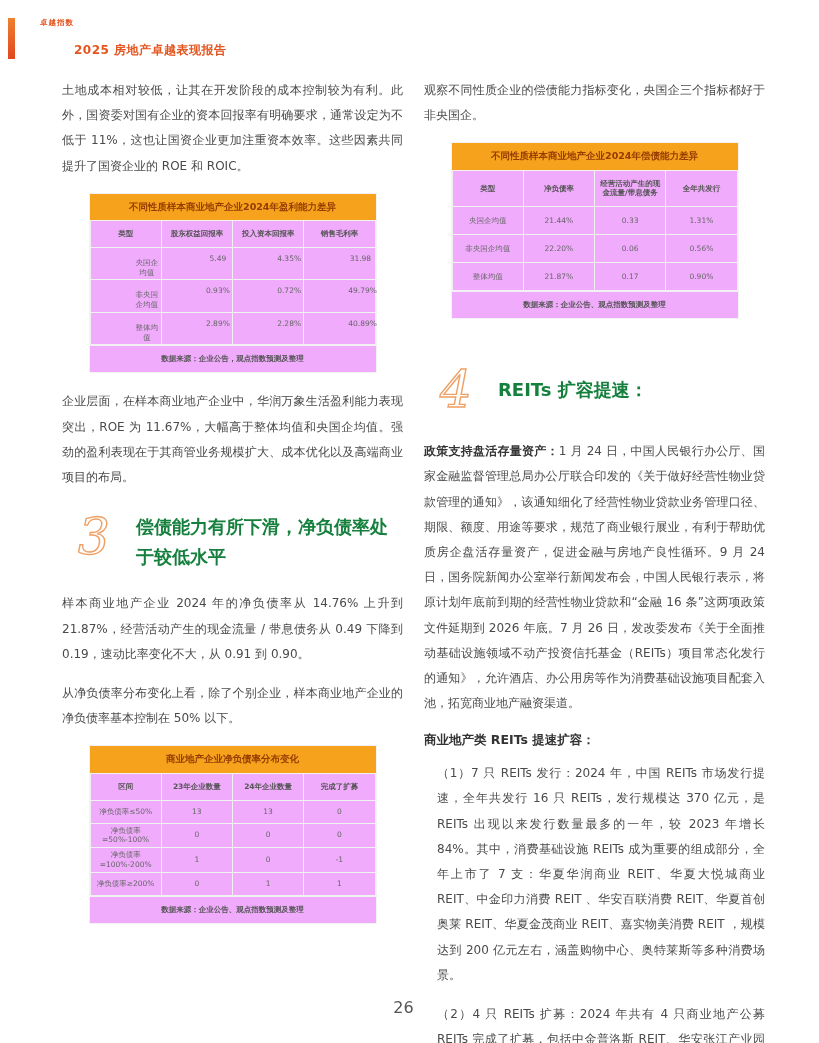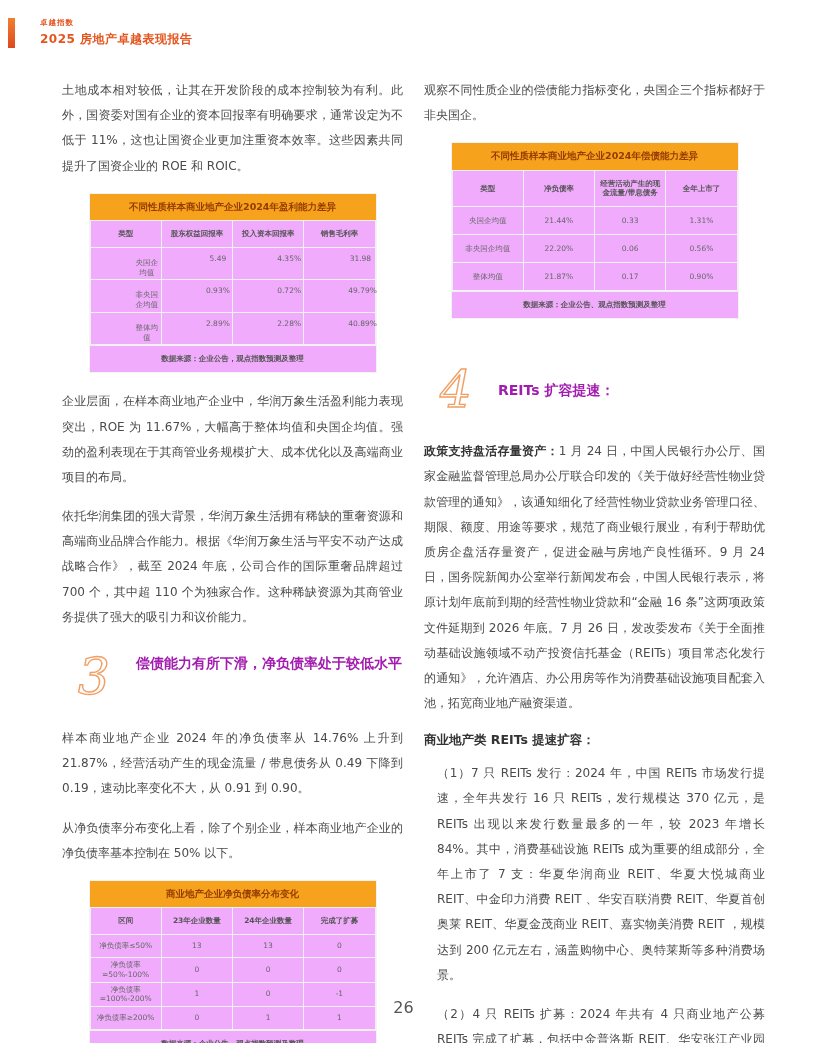--- a/index.html
+++ b/index.html
@@ -5,23 +5,23 @@
   * { margin:0; padding:0; box-sizing:border-box; }
   html,body { background:#ffffff; }
   .page {
     position:relative; width:819px; height:1043px; margin:0 auto;
     background:#ffffff; overflow:hidden;
     font-family:"DejaVu Sans","Liberation Sans",sans-serif;
   }
   
   .brand { position:absolute; top:18px; left:8px; display:flex; align-items:stretch; }
   .brand-bar { width:7px; background:linear-gradient(#F08030,#E0481F); margin-right:25px; }
-  .brand-text { display:flex; flex-direction:column; justify-content:center; }
+  .brand-text { display:flex; justify-content:center; }
   .brand-small { font-size:7.5px; font-weight:bold; color:#E4551F; letter-spacing:1px; margin-bottom:3px; }
-  .brand-title { font-size:12px; font-weight:bold; color:#E4551F; letter-spacing:0.5px; }
+  .brand-title { font-size:12px; font-weight:bold; color:#E4551F; letter-spacing:0.5px;margin-top:24px; }
   
   .columns { position:absolute; top:78px; left:62px; display:flex; gap:21px; }
   .col { width:341px; }
   p.body {
     font-size:12px; line-height:2.1; text-align:justify;
     color:#4A4A4A; margin:0 0 14px;
   }
   p.body .lead { font-weight:bold; color:#333333; }
   p.sub-head { font-size:12.5px; font-weight:bold; color:#333333; margin:16px 0 12px; }
   p.item { padding-left:13px; }
@@ -45,21 +45,21 @@
   .rows-b td { height:23px; vertical-align:middle; }
   .rows-c td { height:28px; vertical-align:middle; }
   .table-source {
     font-size:7.5px; color:#555; font-weight:bold; text-align:center;
     padding:8px 4px; border-top:1px solid #F1F1F1;
   }
   
   .section-head { display:flex; margin:18px 0 20px; }
   .numeral { flex:0 0 auto; margin:0 22px 0 12px; }
   .section-title {
-    font-size:14px; font-weight:bold; color:#a21caf; line-height:1.65; padding-top:4px;
+    font-size:18px; font-weight:bold; color:#15803d; line-height:1.65; padding-top:4px;
   }
   .section-head.single { align-items:center; }
   .section-head.single .section-title { padding-top:0; }
   
   .page-num {
     position:absolute; bottom:26px; left:0; right:12px;
     text-align:center; font-size:16px; color:#555;
   }
 </style>
 </head>
@@ -111,21 +111,20 @@
                 <td>2.28%</td>
                 <td>40.89%</td>
               </tr>
             </tbody>
         </table>
         <div class="table-source">数据来源：企业公告，观点指数预测及整理</div>
       </div>
 
       <p class="body">企业层面，在样本商业地产企业中，华润万象生活盈利能力表现突出，ROE 为 11.67%，大幅高于整体均值和央国企均值。强劲的盈利表现在于其商管业务规模扩大、成本优化以及高端商业项目的布局。</p>
 
-      <p class="body">依托华润集团的强大背景，华润万象生活拥有稀缺的重奢资源和高端商业品牌合作能力。根据《华润万象生活与平安不动产达成战略合作》，截至 2024 年底，公司合作的国际重奢品牌超过 700 个，其中超 110 个为独家合作。这种稀缺资源为其商管业务提供了强大的吸引力和议价能力。</p>
 
       <div class="section-head">
         <svg class="numeral" width="40" height="58" viewBox="0 0 40 58">
           <text x="20" y="46" text-anchor="middle" font-size="50" font-style="italic" font-family="DejaVu Serif, Liberation Serif, serif" fill="none" stroke="#F0A064" stroke-width="1.4">3</text>
         </svg>
         <div class="section-title">偿债能力有所下滑，净负债率处于较低水平</div>
       </div>
 
       <p class="body">样本商业地产企业 2024 年的净负债率从 14.76% 上升到 21.87%，经营活动产生的现金流量 / 带息债务从 0.49 下降到 0.19，速动比率变化不大，从 0.91 到 0.90。</p>
 
@@ -179,21 +178,21 @@
       <p class="body">观察不同性质企业的偿债能力指标变化，央国企三个指标都好于非央国企。</p>
 
       <div class="table-card">
         <div class="table-title">不同性质样本商业地产企业2024年偿债能力差异</div>
         <table class="rows-c">
           <thead>
               <tr>
                 <th>类型</th>
                 <th>净负债率</th>
                 <th>经营活动产生的现金流量/带息债务</th>
-                <th>全年上市了</th>
+                <th>全年共发行</th>
               </tr>
             </thead>
           <tbody>
               <tr>
                 <td class="cat">央国企均值</td>
                 <td>21.44%</td>
                 <td>0.33</td>
                 <td>1.31%</td>
               </tr>
               <tr>

